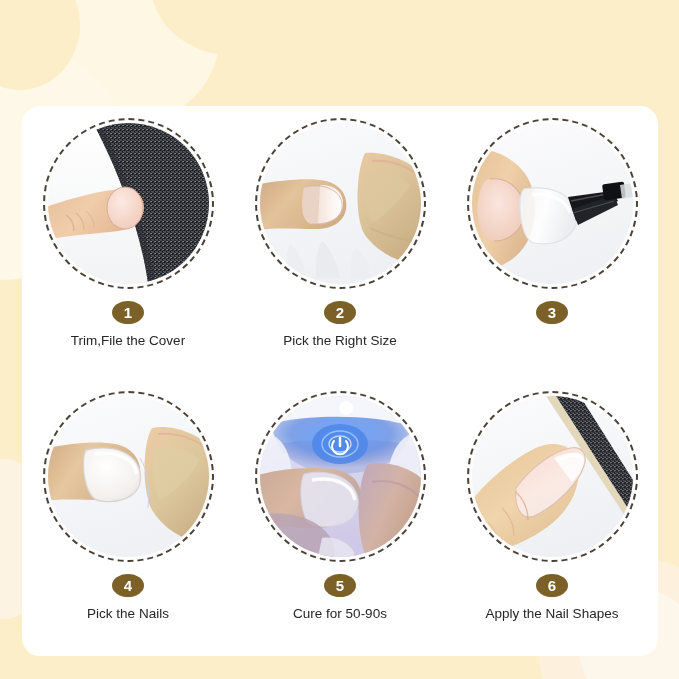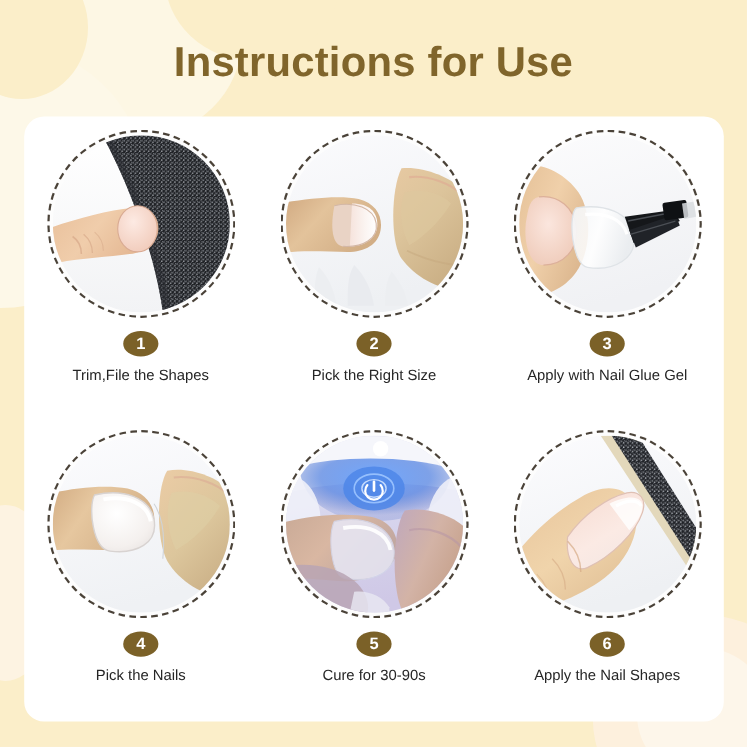--- a/index.html
+++ b/index.html
@@ -175,21 +175,20 @@
 
   <div class="blob blob-a"></div>
   <div class="blob blob-b"></div>
   <div class="blob blob-c"></div>
   <div class="blob blob-d"></div>
   <div class="blob blob-e"></div>
   <div class="blob blob-f"></div>
   <div class="blob blob-g"></div>
   <div class="blob blob-h"></div>
 
-  <div id="title">Instructions for Use</div>
 
   <div id="card"></div>
 
   <div id="steps">
 
     <div class="step">
       <div class="photo-frame">
         <div class="photo">
           <svg width="161" height="161" viewBox="0 0 161 161">
             <defs>
@@ -224,21 +223,21 @@
             <ellipse cx="77" cy="85" rx="18" ry="21" fill="url(#nail1)"></ellipse>
             <ellipse cx="77" cy="85" rx="18" ry="21" fill="none" stroke="#d9ab93" stroke-width="1"></ellipse>
 
             <path d="M18 92 C24 96 26 102 26 108" stroke="#d9ab8c" stroke-width="1.4" fill="none" opacity="0.8"></path>
             <path d="M28 90 C34 95 36 101 36 107" stroke="#d9ab8c" stroke-width="1.2" fill="none" opacity="0.7"></path>
             <path d="M38 88 C44 93 46 99 46 105" stroke="#d9ab8c" stroke-width="1" fill="none" opacity="0.6"></path>
           </svg>
         </div>
       </div>
       <div class="badge">1</div>
-      <div class="caption">Trim,File the Shapes</div>
+      <div class="caption">Trim,File the Cover</div>
     </div>
 
     <div class="step">
       <div class="photo-frame">
         <div class="photo">
           <svg width="161" height="161" viewBox="0 0 161 161">
             <defs>
               <linearGradient id="bg2" x1="0" y1="0" x2="0.3" y2="1">
                 <stop offset="0" stop-color="#fbfbfd"></stop>
                 <stop offset="1" stop-color="#eef0f3"></stop>
@@ -319,21 +318,20 @@
             <path d="M96 74 L140 68 L146 78 L104 98 Z" fill="#15171a"></path>
             <path d="M100 86 L142 72 L146 82 L106 102 Z" fill="#202328"></path>
             <path d="M99 78 L140 70" stroke="#4b4f55" stroke-width="1.4"></path>
             <path d="M101 90 L142 78" stroke="#4b4f55" stroke-width="1.2"></path>
             <rect x="131" y="60" width="22" height="16" rx="2" transform="rotate(-8 142 68)" fill="#0f1114"></rect>
             <path d="M148 62 L161 60 L161 74 L150 76 Z" fill="#d9dde1" opacity="0.85"></path>
           </svg>
         </div>
       </div>
       <div class="badge">3</div>
-      <div class="caption">Apply with Nail Glue Gel</div>
     </div>
 
     <div class="step">
       <div class="photo-frame">
         <div class="photo">
           <svg width="161" height="161" viewBox="0 0 161 161">
             <defs>
               <linearGradient id="bg4" x1="0" y1="0" x2="0.3" y2="1">
                 <stop offset="0" stop-color="#fcfcfe"></stop>
                 <stop offset="1" stop-color="#eff1f4"></stop>
@@ -421,21 +419,21 @@
 
             <path d="M108 68 C130 64 158 74 168 90 L168 160 L106 160 C96 140 96 86 108 68 Z" fill="url(#skin5b)"></path>
             <path d="M112 86 C130 82 150 90 160 102" stroke="#b796a6" stroke-width="2" fill="none" opacity="0.55"></path>
 
             <path d="M-8 120 C16 114 46 118 62 132 C74 142 76 155 74 161 L-8 161 Z" fill="#b9a4b4" opacity="0.85"></path>
             <path d="M62 142 C74 140 88 146 94 156 L94 161 L58 161 Z" fill="#e8e9f3" opacity="0.8"></path>
           </svg>
         </div>
       </div>
       <div class="badge">5</div>
-      <div class="caption">Cure for 30-90s</div>
+      <div class="caption">Cure for 50-90s</div>
     </div>
 
     <div class="step">
       <div class="photo-frame">
         <div class="photo">
           <svg width="161" height="161" viewBox="0 0 161 161">
             <defs>
               <linearGradient id="bg6" x1="0" y1="0" x2="0.3" y2="1">
                 <stop offset="0" stop-color="#fcfcfe"></stop>
                 <stop offset="1" stop-color="#eef0f3"></stop>

